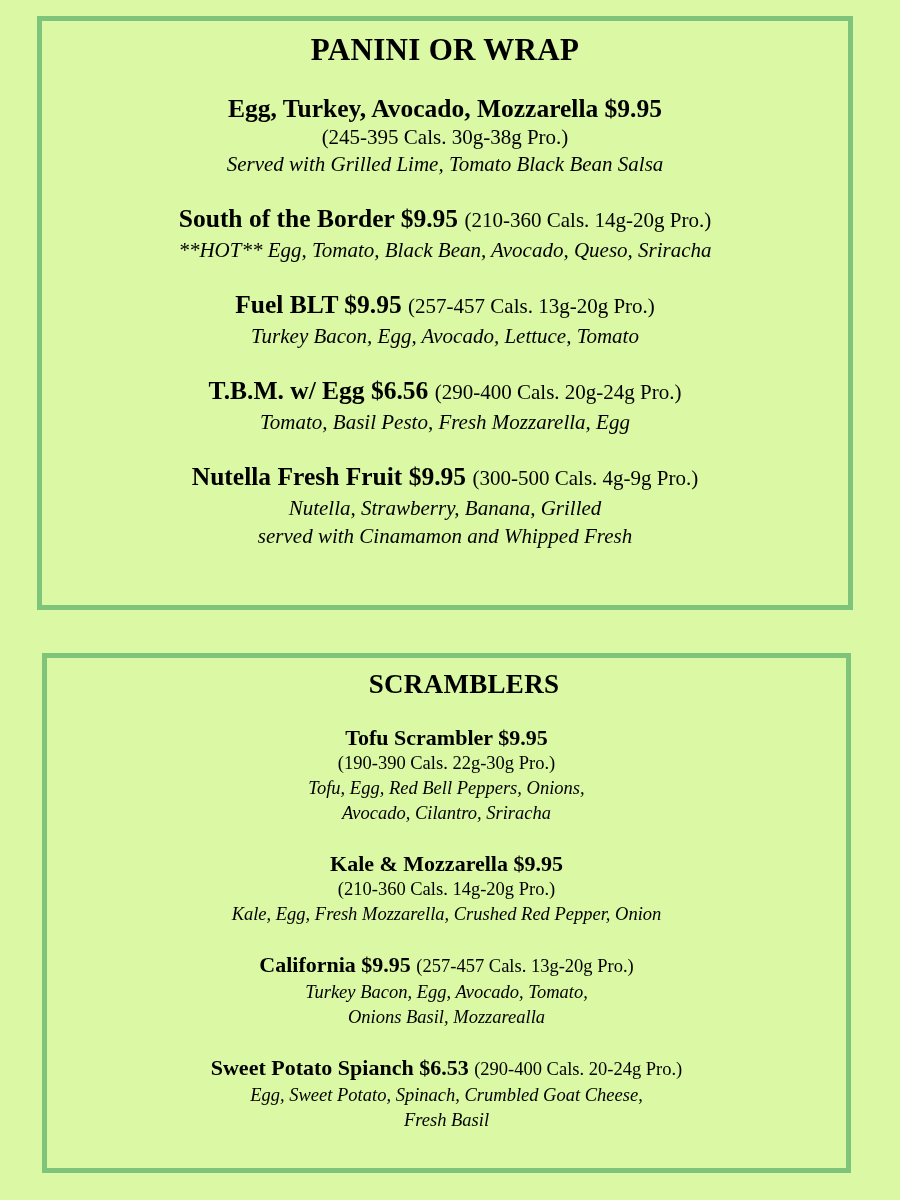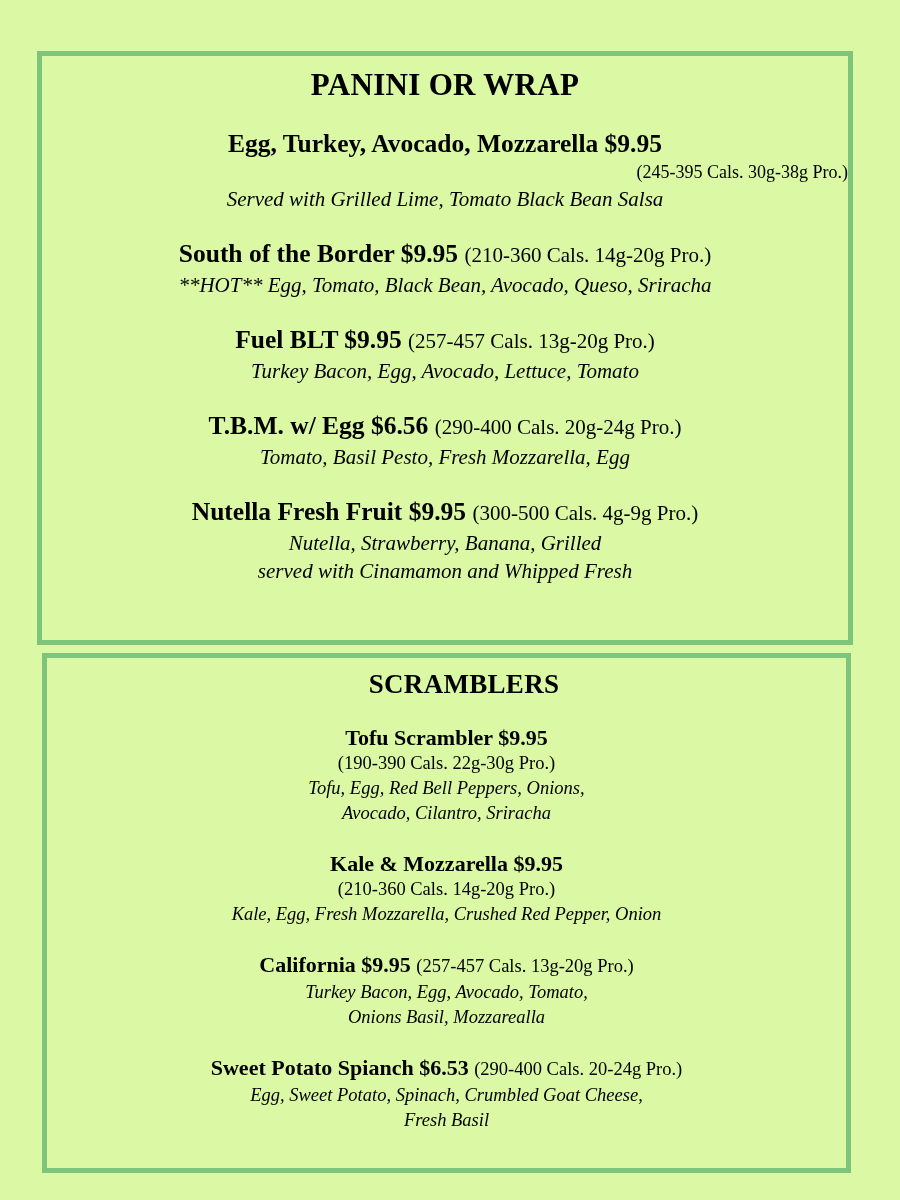--- a/index.html
+++ b/index.html
@@ -15,42 +15,42 @@
       font-family: "Liberation Serif", "DejaVu Serif", serif;
       color: #000;
     }
     .box {
       position: absolute;
       box-sizing: border-box;
       border: 5px solid #7ec47a;
       background: #dbf8a4;
       text-align: center;
     }
-    #box1 { left: 37px; top: 51px; width: 816px; height: 594px; }
+    #box1 { left: 37px; top: 16px; width: 816px; height: 594px; }
     #box2 { left: 42px; top: 653px; width: 809px; height: 520px; }
 
     .section-title {
       font-weight: bold;
       letter-spacing: 0.3px;
     }
     #box1 .section-title { font-size: 31px; margin-top: 11px; line-height: 36px; }
     #box2 .section-title { font-size: 27px; margin-top: 10px; line-height: 32px; padding-left: 35px; }
 
     .item { }
     .name-line { white-space: nowrap; }
     .name { font-weight: bold; }
     .cals { font-weight: normal; }
     .desc { font-style: italic; }
 
     
     #box1 .item { margin-top: 25px; }
     #box1 .item:first-of-type { margin-top: 24px; }
     #box1 .name-line { font-size: 25.5px; line-height: 31px; }
     #box1 .cals { font-size: 21px; }
-    #box1 .cals-line { font-size: 18px; line-height: 26px; text-align: right; }
+    #box1 .cals-line { font-size: 21px; line-height: 26px; }
     #box1 .desc { font-size: 21px; line-height: 28px; }
 
     
     #box2 .item { margin-top: 24px; }
     #box2 .item:first-of-type { margin-top: 22px; }
     #box2 .name-line { font-size: 22px; line-height: 27px; }
     #box2 .cals { font-size: 18.5px; }
     #box2 .cals-line { font-size: 18.5px; line-height: 25px; }
     #box2 .desc { font-size: 18.5px; line-height: 25px; }
   </style>

